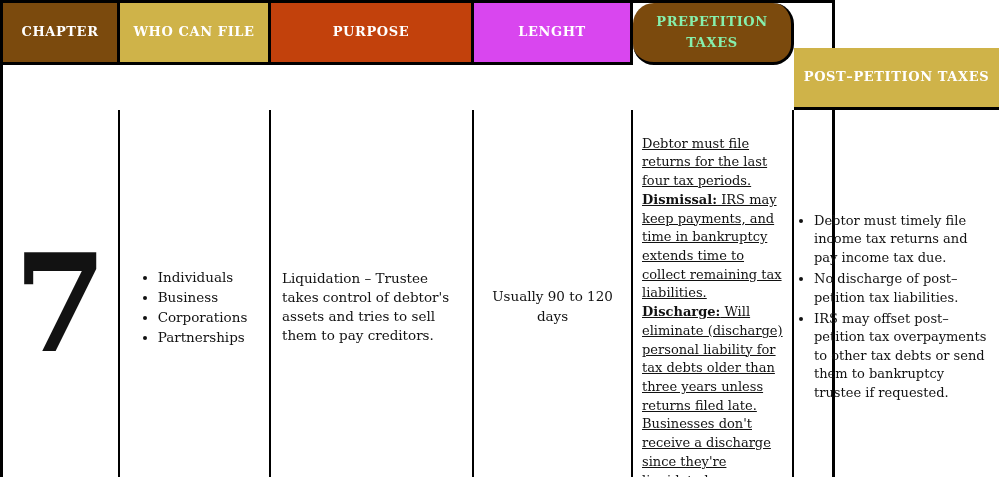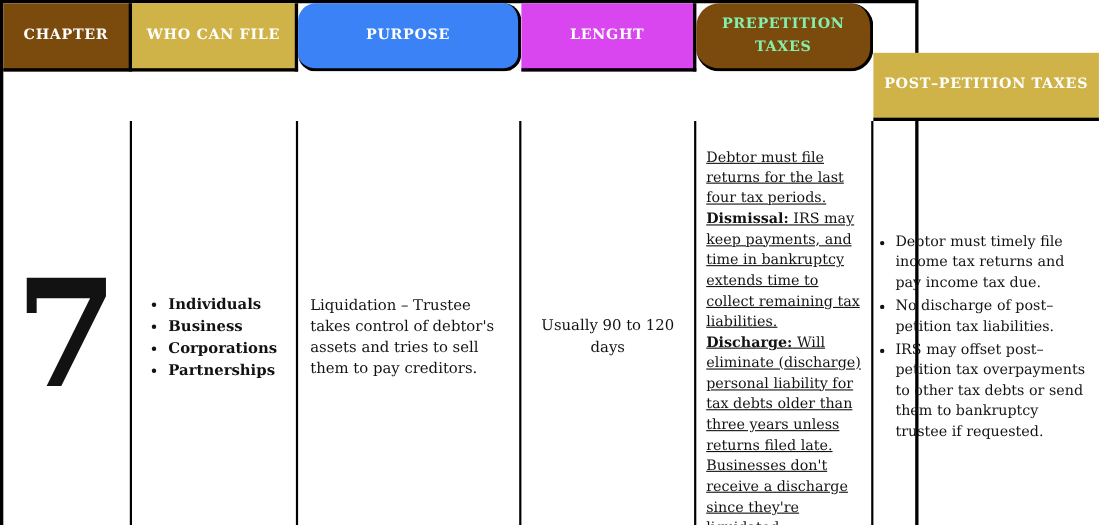--- a/index.html
+++ b/index.html
@@ -51,21 +51,20 @@
     font-weight: 700;
     line-height: 1;
     transform: translateY(-4px);
   }
   .who-list {
     list-style: disc;
     margin: 12px;
     padding-left: 16px;
     font-size: 13.5px;
     line-height: 1.5;
-    font-weight: bold;
   }
   .purpose-text {
     margin: 0;
     padding: 0 10px 0 11px;
     font-size: 13.5px;
     line-height: 1.42;
     text-align: left;
     width: 100%;
   }
   .length-text {
@@ -100,21 +99,21 @@
 
 <div class="tbl">
 
   <div class="hdr-row">
     <div class="hcell" style="background: rgb(123, 74, 13); color: rgb(255, 255, 255);">
       <span>CHAPTER</span>
     </div>
     <div class="hcell" style="background: rgb(207, 179, 73); color: rgb(255, 255, 255);">
       <span>WHO CAN FILE</span>
     </div>
-    <div class="hcell" style="background: #3b82f6; color: rgb(255, 255, 255); border-radius: 16px;">
+    <div class="hcell" style="background: #c2410c; color: rgb(255, 255, 255);">
       <span>PURPOSE</span>
     </div>
     <div class="hcell" style="background: #d946ef; color: rgb(255, 255, 255);">
       <span>LENGHT</span>
     </div>
     <div class="hcell" style="background: rgb(123, 74, 13); color: #86efac; border-radius: 21px;">
       <span>PREPETITION TAXES</span>
     </div>
     <div class="hcell" style="background: rgb(207, 179, 73); color: rgb(255, 255, 255); margin-top: 45px;">
       <span>POST–PETITION TAXES</span>

